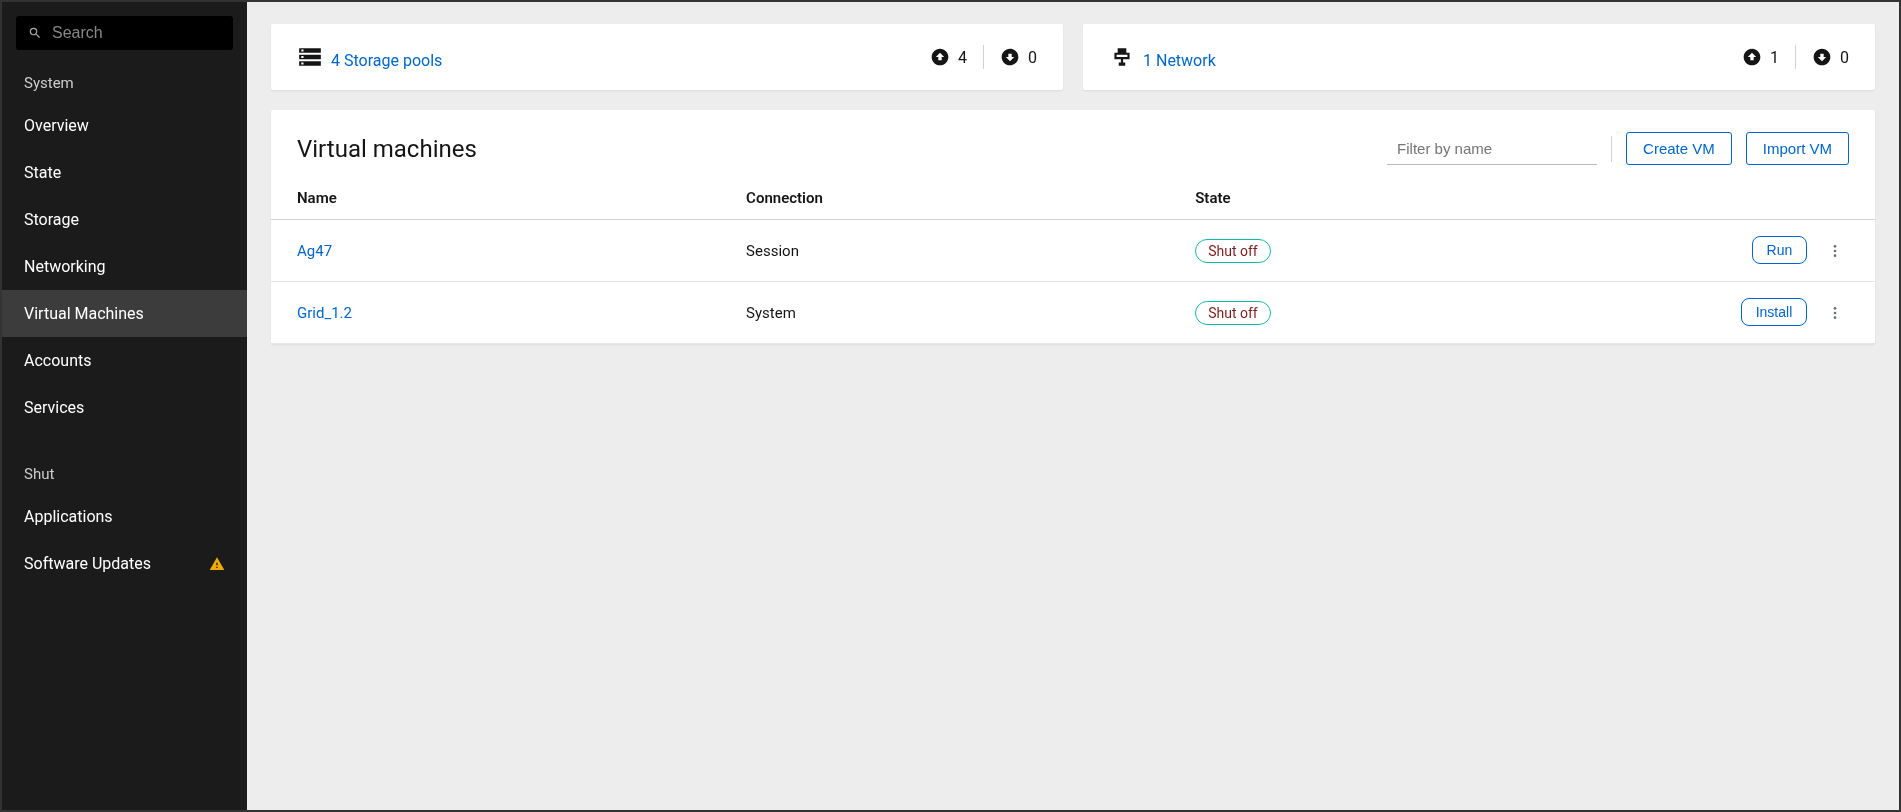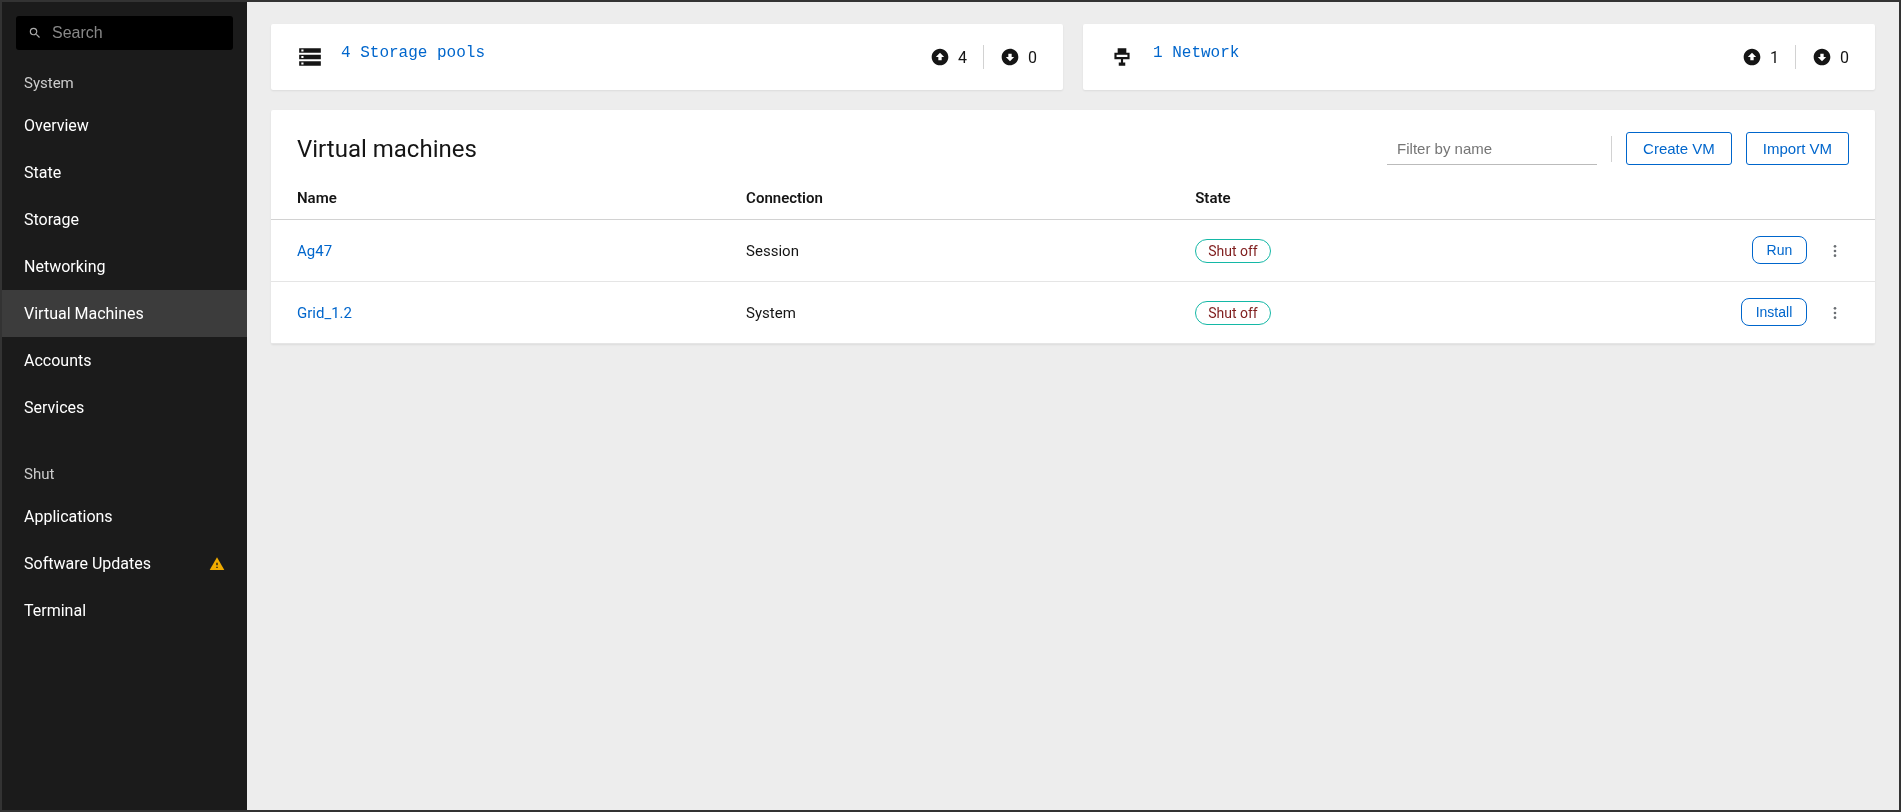--- a/index.html
+++ b/index.html
@@ -69,21 +69,21 @@
     background: #fff;
     border-radius: 2px;
     box-shadow: 0 1px 2px rgba(0,0,0,0.08);
     padding: 20px 26px;
     display: flex;
     align-items: center;
     justify-content: space-between;
   }
   .card.storage { flex: 1; }
   .card.network { flex: 1; }
-  .card-left { display: flex; align-items: flex-start; gap: 18px; font-family: Liberation Mono, monospace; }
+  .card-left { display: flex; align-items: flex-end; gap: 8px; }
   .card-link { color: #0066cc; font-size: 16px; text-decoration: none; cursor: pointer; }
   .card-right { display: flex; align-items: center; gap: 16px; font-size: 16px; color: #151515; }
   .card-stat { display: flex; align-items: center; gap: 8px; }
   .vdiv { width: 1px; height: 24px; background: #d2d2d2; }
   .ic { width: 20px; height: 20px; fill: #151515; }
   .ic.big { width: 26px; height: 26px; }
 
   
   .vm-panel {
     background: #fff;
@@ -205,23 +205,20 @@
   <div class="nav-item">
       <span>Applications</span>
     </div>
   <div class="nav-item">
     <span>Software Updates</span>
     <svg class="warn-icon" viewBox="0 0 24 24">
         <path fill="#f0ab00" d="M1 21h22L12 2 1 21z"></path>
         <path fill="#151515" d="M13 18h-2v-2h2v2zm0-4h-2v-4h2v4z"></path>
       </svg>
   </div>
-  <div class="nav-item">
-      <span>Terminal</span>
-    </div>
 </nav>
 
 <main class="main">
 
   <div class="cards-row">
 
     <div class="card storage">
       <div class="card-left">
         <svg class="ic big" viewBox="0 0 24 24">
             <path d="M2 20h20v-4H2v4zm2-3h2v2H4v-2zM2 4v4h20V4H2zm4 3H4V5h2v2zm-4 7h20v-4H2v4zm2-3h2v2H4v-2z"></path>

